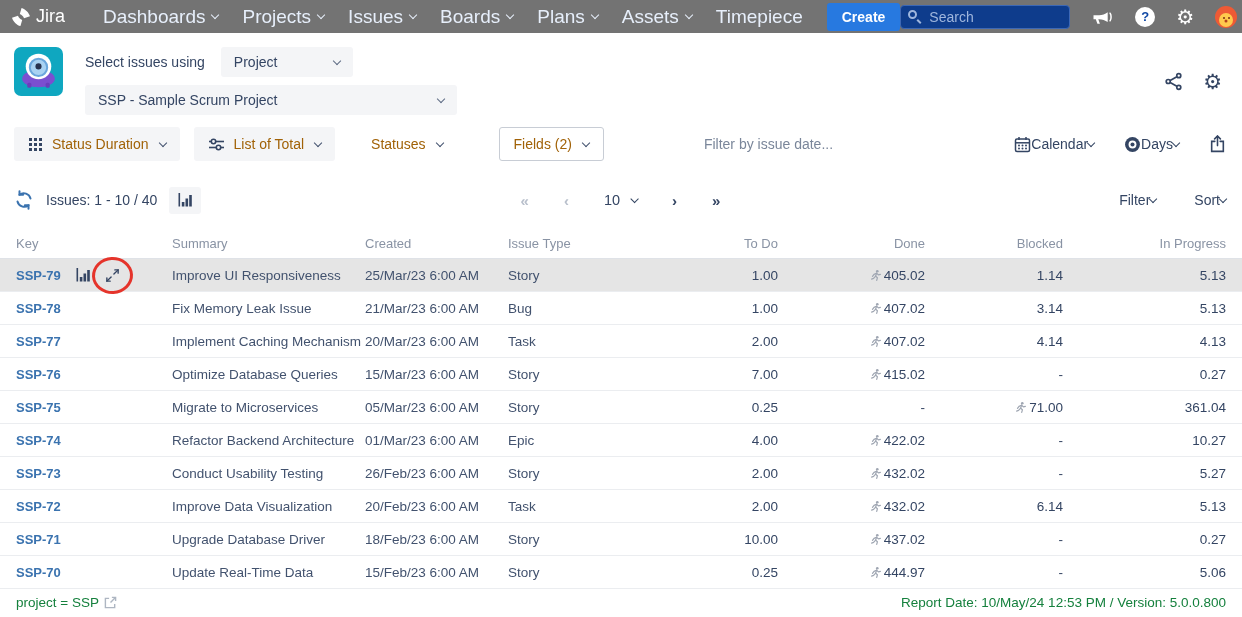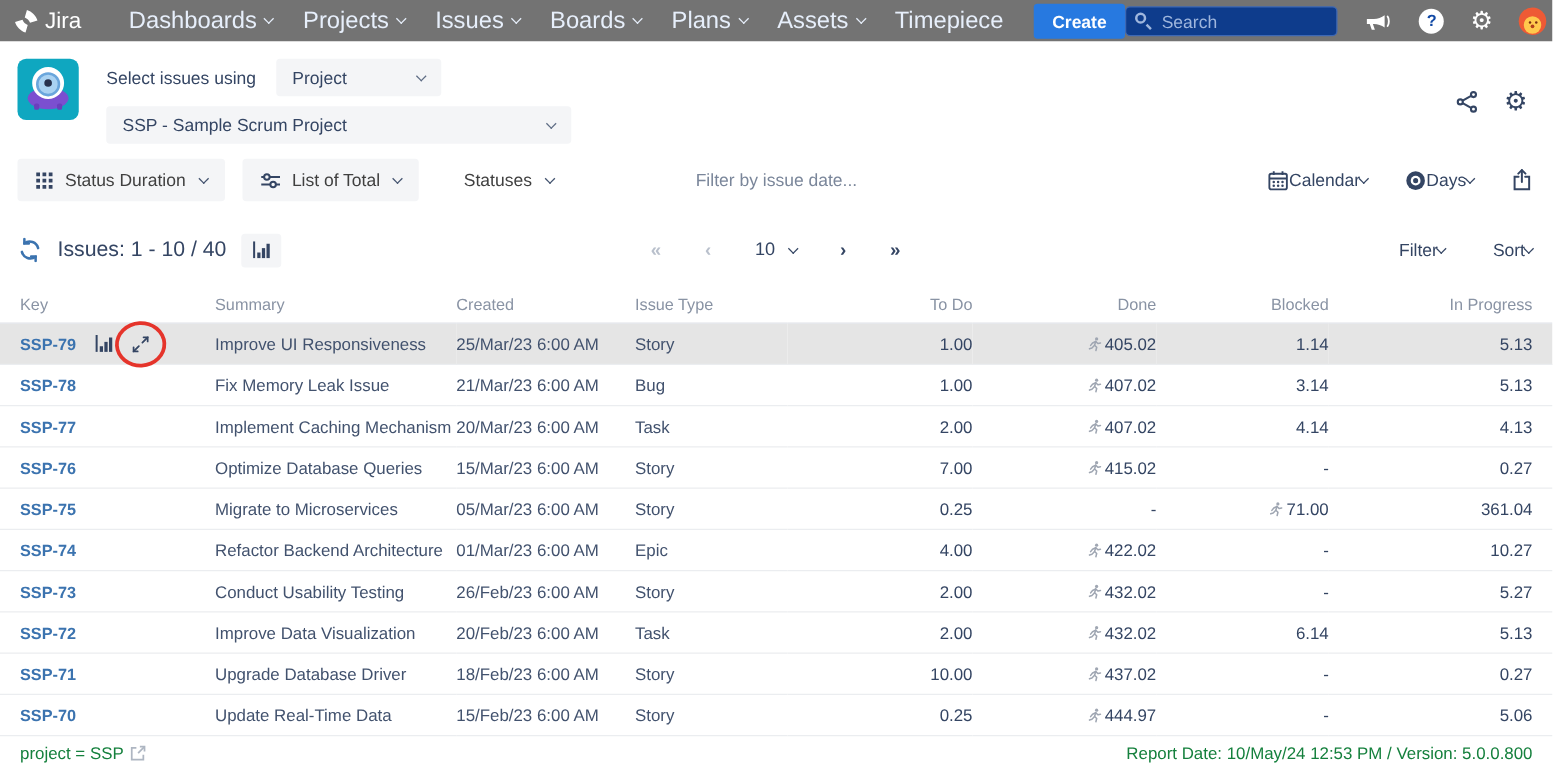--- a/index.html
+++ b/index.html
@@ -57,34 +57,34 @@
   .src-select{ width:132px; }
   .proj-select{ width:372px; margin-top:8px; }
   .hdr-actions{ margin-left:auto; display:flex; gap:20px; align-items:center; margin-top:24px;
     padding-right:4px; }
   .hdr-actions .icon-btn{ cursor:pointer; display:flex; }
   .gear-navy{ color:#344563; font-size:21px; line-height:1; cursor:pointer; }
   .gear-navy::before{ content:"\2699"; }
   
   .toolbar{ display:flex; align-items:center; padding:0 16px 0 14px; margin-top:2px; }
   .tbtn{ background:#F4F5F7; border-radius:3px; height:34px; display:inline-flex;
-    align-items:center; gap:9px; padding:0 14px; font-size:14px; color:#404040;
+    align-items:center; gap:9px; padding:0 14px; font-size:14px; color:#a16207;
     cursor:pointer; margin-right:14px; white-space:nowrap; }
   .tbtn.plain{ background:transparent; margin-left:8px; }
   .tbtn.outline{ background:#fff; border:1px solid #C8CDD5; margin-left:28px; }
   .tbtn .chev{ color:#42526E; margin-left:2px; }
   .date-filter{ color:#7A869A; font-size:14px; margin-left:86px; cursor:text; }
   .toolbar-right{ margin-left:auto; display:flex; align-items:center; gap:30px; }
   .tr-item{ display:flex; align-items:center; gap:0; font-size:14px; color:#344563;
     cursor:pointer;text-align:center; }
   
   .issues-bar{ display:flex; align-items:center; padding:0 16px 0 14px; margin-top:22px;
     position:relative; height:34px; }
   .ib-left{ display:flex; align-items:center; gap:12px; }
-  .issues-count{ font-size:17px; color:#344563; }
+  .issues-count{ font-size:14px; color:#344563; }
   .chart-btn{ background:#F4F5F7; border-radius:3px; width:32px; height:27px;
     display:flex; align-items:center; justify-content:center; cursor:pointer; }
   .pagination{ position:absolute; left:50%; transform:translateX(-50%); display:flex;
     align-items:center; gap:34px; font-size:15px; }
   .pg{ cursor:pointer; color:#344563; font-weight:600; letter-spacing:1px; }
   .pg.dis{ color:#B9C0CC; }
   .pg-size{ display:flex; align-items:center; gap:12px; cursor:pointer; font-size:14.5px;
     color:#344563; }
   .ib-right{ margin-left:auto; display:flex; align-items:center; gap:38px; }
   
@@ -235,20 +235,24 @@
           <circle cx="5.5" cy="4" r="2.2" fill="#F4F5F7"></circle>
         <path d="M1 10 H16"></path>
           <circle cx="10.5" cy="10" r="2.2" fill="#F4F5F7"></circle>
       </svg>
     </span>
     <span>List of Total</span>
     <span class="chev"></span>
   </div>
   <div class="tbtn plain">
     <span>Statuses</span>
+    <span class="chev"></span>
+  </div>
+  <div class="tbtn outline">
+    <span>Fields (2)</span>
     <span class="chev"></span>
   </div>
   <div class="date-filter">Filter by issue date...</div>
   <div class="toolbar-right">
     <div class="tr-item">
       <span style="display:flex;">
         <svg width="17" height="17" viewBox="0 0 17 17" fill="none" stroke="#344563" stroke-width="1.5">
           <rect x="1.5" y="3" width="14" height="12.5" rx="1.5"></rect>
             <path d="M1.5 6.8 H15.5"></path>
           <path d="M5 1 V4"></path>

